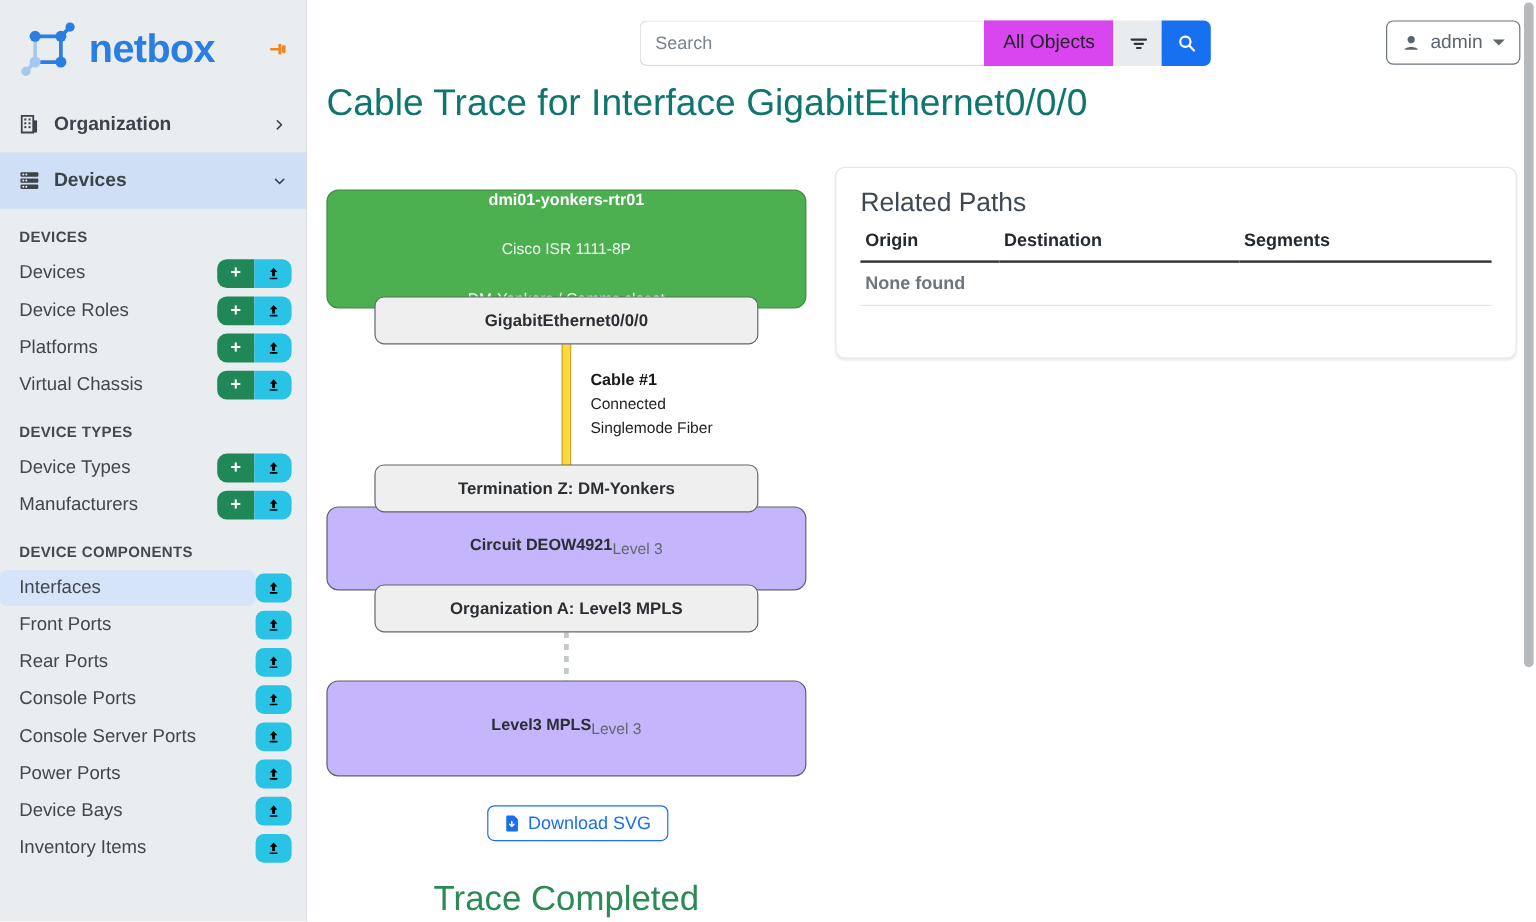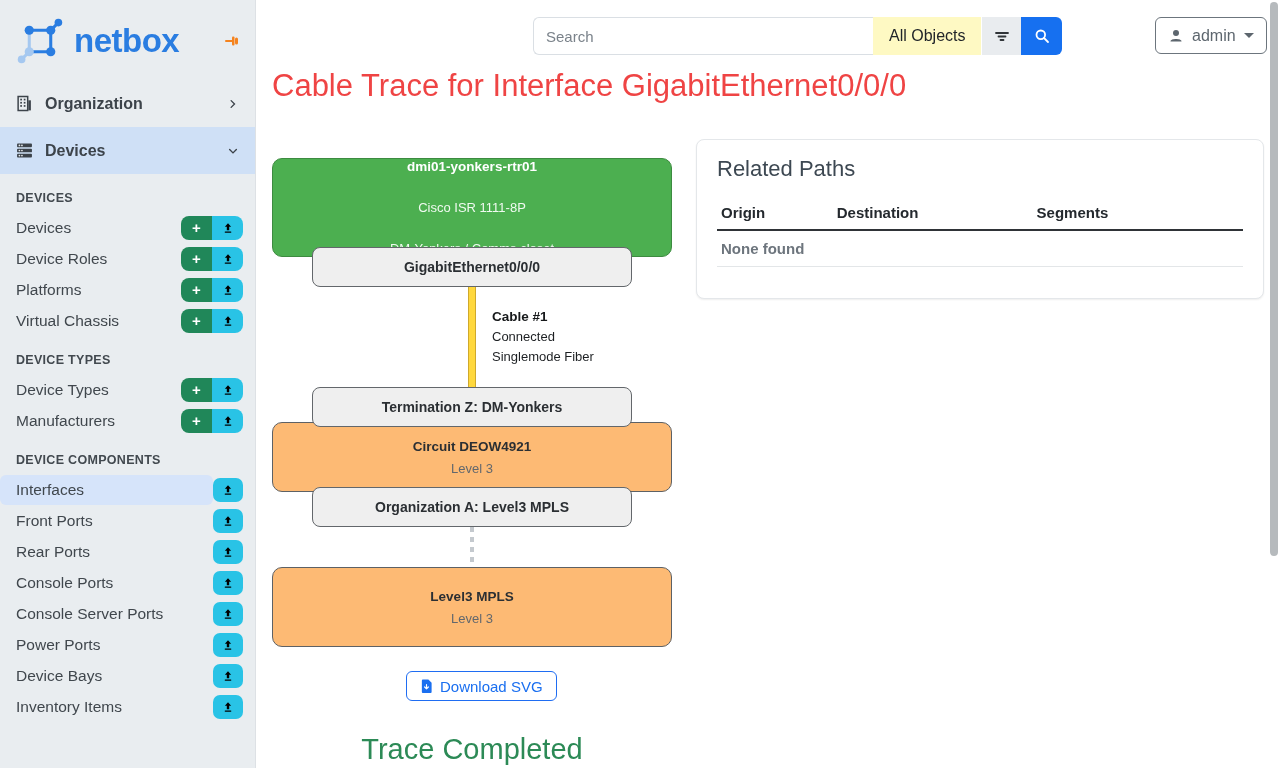--- a/index.html
+++ b/index.html
@@ -28,54 +28,54 @@
   .badd, .bimp { width:31px; height:24px; border:none; cursor:pointer;
                  display:flex; align-items:center; justify-content:center; }
   .badd { background:#208759; border-radius:8px 0 0 8px; color:#fff; font-size:15px;
           font-weight:bold; line-height:1; }
   .bimp { background:#29c3e6; border-radius:0 8px 8px 0; }
   .bimp.solo { border-radius:7px; width:30px; }
 
   
   .main { position:absolute; left:256px; top:0; width:1024px; height:768px; background:#fff; }
   .searchgroup { position:absolute; left:277px; top:17px; display:flex; height:38px; }
-  .search-input { width:340px; height:38px; border:1px solid #dadfe4; border-right:none;
+  .search-input { width:287px; height:38px; border:1px solid #dadfe4; border-right:none;
                   border-radius:6px 0 0 6px; padding:0 12px; font-size:15px; color:#343a40;
                   font-family:"Liberation Sans", sans-serif; outline:none; }
   .search-input::placeholder { color:#7a828a; }
-  .scope { background:#fef9c3; color:#212529; font-size:16px; line-height:38px;
+  .scope { background:#d946ef; color:#212529; font-size:16px; line-height:38px;
            padding:0 16px; cursor:pointer; white-space:nowrap; }
   .filterbtn { width:40px; background:#e9ecef; border:none; border-left:1px solid #fff;
                cursor:pointer; display:flex; align-items:center; justify-content:center; }
   .searchbtn { width:41px; background:#1670f0; border:none; border-radius:0 6px 6px 0;
                cursor:pointer; display:flex; align-items:center; justify-content:center; }
   .userbtn { position:absolute; left:899px; top:17px; height:37px; display:flex;
              align-items:center; gap:8px; padding:0 12px; border:1px solid #6c757d;
              border-radius:6px; color:#5d666e; font-size:16px; cursor:pointer; background:#fff; }
   .caret-down { width:0; height:0; border-left:5px solid transparent;
                 border-right:5px solid transparent; border-top:5px solid #5d666e; }
 
   .page-title { position:absolute; left:16px; top:68px; font-size:31px; font-weight:400;
-                color:#ef4444; white-space:nowrap; }
+                color:#0f766e; white-space:nowrap; }
 
   
   .node { position:absolute; border-radius:10px; display:flex; flex-direction:column;
           align-items:center; justify-content:space-between; text-align:center; }
   .node-device { left:16px; top:158px; width:400px; height:99px; background:#4caf50;
                  border:1px solid #3d8b40; }
   .node-device .t1 { color:#fff; font-weight:bold; font-size:13.5px; margin-bottom:6px; }
   .node-device .t2 { color:#f0faf0; font-size:13px; margin-bottom:6px; }
   .term { position:absolute; width:320px; left:56px; height:40px; background:#efefef;
           border:1px solid #63676b; border-radius:8px; display:flex; align-items:center;
           justify-content:center; font-size:14px; font-weight:bold; color:#2b2f33; z-index:3; }
   .term-iface { top:247px; }
   .term-z { top:387px; }
   .term-a { top:487px; }
-  .node-big { position:absolute; left:16px; width:400px; background:#fdba74;
-              border:1px solid #5d6165; border-radius:10px; display:flex; flex-direction:column;
+  .node-big { position:absolute; left:16px; width:400px; background:#c4b5fd;
+              border:1px solid #5d6165; border-radius:10px; display:flex; flex-direction:row;
               align-items:center; justify-content:center; z-index:1; }
   .node-circuit { top:422px; height:70px; }
   .node-provider { top:567px; height:80px; }
   .node-big .t1 { font-size:13.5px; font-weight:bold; color:#2b2f33; margin-bottom:7px; }
   .node-big .t2 { font-size:13px; color:#63686d; }
   .cable-line { position:absolute; left:212px; top:287px; width:8px; height:101px;
                 background:#ffd83d; border-left:1px solid #cfa92c; border-right:1px solid #cfa92c; z-index:2; }
   .cable-info { position:absolute; left:236px; top:307px; font-size:13px; color:#1d2023;
                 line-height:20px; z-index:2; }
   .cable-info .c1 { font-weight:bold; font-size:13.5px; color:#17191b; }
@@ -85,21 +85,21 @@
             align-items:center; gap:7px; padding:0 13px; background:#fff;
             border:1.5px solid #1f6df2; border-radius:6px; color:#1a6ff0; font-size:15px;
             cursor:pointer; font-family:"Liberation Sans", sans-serif; }
   .trace-status { position:absolute; left:0; top:733px; width:432px; text-align:center;
                   font-size:29px; color:#2c8a56; }
 
   
   .card { position:absolute; left:440px; top:139px; width:568px; height:160px;
           background:#fff; border:1px solid #e4e7ea; border-radius:8px;
           box-shadow:0 1px 2px rgba(0,0,0,0.07); padding:16px 20px; }
-  .card h2 { font-size:22px; font-weight:500; color:#3d4852; margin-bottom:14px; }
+  .card h2 { font-size:22px; font-weight:500; color:#3d4852; margin-bottom:2px; }
   .rp-table { width:100%; border-collapse:collapse; }
   .rp-table th { text-align:left; font-size:15px; color:#24292e; padding:8px 4px;
                  border-bottom:2px solid #2f3337; }
   .rp-table td { font-size:15px; color:#6d757d; padding:9px 4px;
                  border-bottom:1px solid #e3e6e8;font-weight:bold; }
 
   
   .scrollbar { position:absolute; right:0; top:0; width:12px; height:768px; background:#fff; }
   .scroll-thumb { position:absolute; right:2px; top:2px; width:8px; height:554px;
                   background:#b6babd; border-radius:4px; cursor:pointer; }

